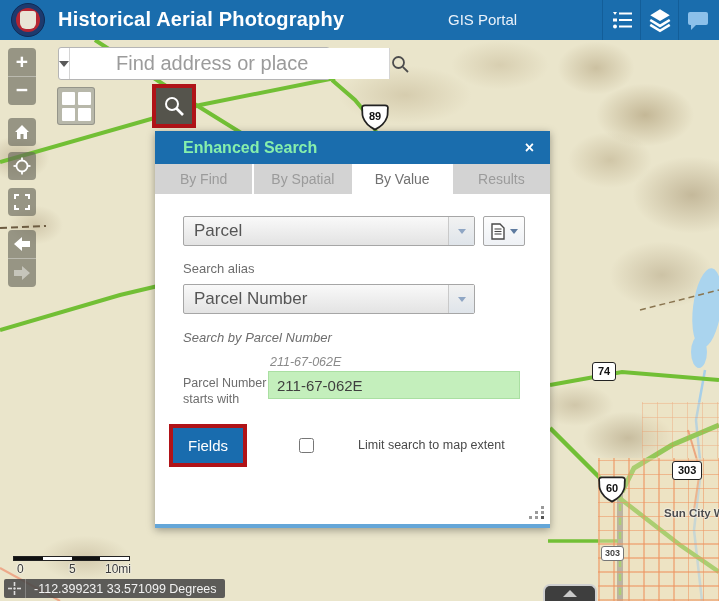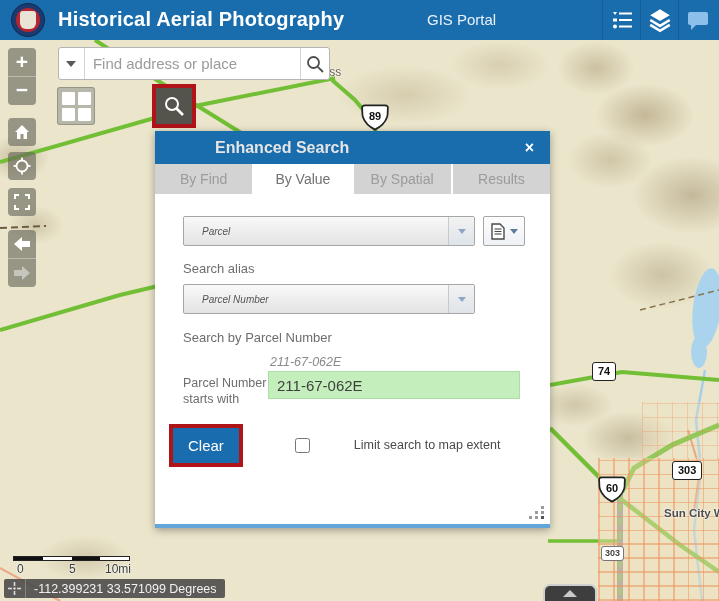--- a/index.html
+++ b/index.html
@@ -5,21 +5,21 @@
   html,body{margin:0;padding:0;background:#888;}
   *{box-sizing:border-box;font-family:"Liberation Sans",sans-serif;}
   #app{position:relative;width:719px;height:601px;overflow:hidden;background:#eae5cb;}
 
   
   .topbar{position:absolute;top:0;left:0;width:719px;height:40px;background:#1a6dad;display:flex;align-items:center;z-index:50;}
   .logo{position:absolute;left:11px;top:3px;width:34px;height:34px;border-radius:50%;background:#1d3a6e;border:1px solid #0e2a55;display:flex;align-items:center;justify-content:center;}
   .logo .ring{width:24px;height:24px;border-radius:50%;background:#b52532;display:flex;align-items:center;justify-content:center;}
   .logo .core{width:16px;height:18px;background:#e9e4d6;border-radius:3px 3px 6px 6px;}
   .app-title{position:absolute;left:58px;top:8px;color:#fff;font-size:20px;font-weight:600;letter-spacing:.2px;}
-  .portal-title{position:absolute;left:427px;top:11px;color:#eaf2fa;font-size:15px;}
+  .portal-title{position:absolute;left:448px;top:11px;color:#eaf2fa;font-size:15px;}
   .topbar-icons{position:absolute;right:3px;top:0;height:40px;display:flex;}
   .tb-btn{width:38px;height:40px;display:flex;align-items:center;justify-content:center;border-left:1px solid #135e99;cursor:pointer;}
 
   
   .map{position:absolute;top:40px;left:0;width:719px;height:561px;overflow:hidden;}
   .terrain{position:absolute;inset:0;background:
     radial-gradient(70px 45px at 645px 75px, rgba(158,138,98,.5), transparent 70%),
     radial-gradient(85px 55px at 692px 155px, rgba(150,130,95,.45), transparent 70%),
     radial-gradient(55px 38px at 596px 28px, rgba(158,138,98,.4), transparent 70%),
     radial-gradient(75px 48px at 662px 235px, rgba(150,130,95,.35), transparent 70%),
@@ -51,46 +51,46 @@
   .tool-btn{width:28px;height:28px;display:flex;align-items:center;justify-content:center;color:#fff;font-size:20px;line-height:1;cursor:pointer;}
   .tool-btn.single{position:absolute;left:8px;background:rgba(100,100,88,.62);border-radius:4px;z-index:30;}
   .tool-divider{height:1px;background:rgba(255,255,255,.35);}
   .glyph-plus{font-size:21px;font-weight:bold;margin-top:-2px;}
   .glyph-minus{font-size:21px;font-weight:bold;margin-top:-4px;}
 
   
   .geocoder{position:absolute;left:58px;top:47px;width:272px;height:33px;background:#fff;border:1px solid #b5b5b5;border-radius:3px;display:flex;align-items:stretch;z-index:20;}
   .geo-dd{width:32px;border-right:1px solid #d4d4d4;display:flex;align-items:center;justify-content:center;cursor:pointer;}
   .caret{width:0;height:0;border-left:5px solid transparent;border-right:5px solid transparent;border-top:6px solid #595959;}
-  .geo-input{flex:1;border:0;outline:0;padding:0 8px;font-size:15px;color:#333;}
+  .geo-input{flex:1;border:0;outline:0;padding:0 8px;font-size:20px;color:#333;margin-left:38px;}
   .geo-input::placeholder{color:#9b9b9b;}
   .geo-search{width:36px;border-left:1px solid #d4d4d4;display:flex;align-items:center;justify-content:center;cursor:pointer;}
 
   
   .basemap-btn{position:absolute;left:57px;top:87px;width:38px;height:38px;background:rgba(178,178,166,.9);border:1px solid rgba(140,140,130,.8);border-radius:3px;display:grid;grid-template-columns:13px 13px;grid-template-rows:13px 13px;gap:3px;align-content:center;justify-content:center;cursor:pointer;z-index:20;}
   .basemap-btn i{background:#fff;border-radius:1px;}
   .redbox{border:4px solid #b01318;}
   .esearch-btn{position:absolute;left:152px;top:84px;z-index:20;cursor:pointer;}
   .esearch-inner{width:36px;height:36px;background:#55544c;display:flex;align-items:center;justify-content:center;}
 
   
   .dialog{position:absolute;left:155px;top:131px;width:395px;z-index:40;box-shadow:0 2px 8px rgba(0,0,0,.35);border-bottom:4px solid #64a6d8;}
   .dlg-header{height:33px;background:#1a6dad;display:flex;align-items:center;padding:0 12px 0 28px;}
-  .dlg-title{color:#e5e5e5;font-size:16px;font-weight:bold;flex:1;margin-left:32px;}
+  .dlg-title{color:#86efac;font-size:16px;font-weight:bold;flex:1;}
   .dlg-close{color:#fff;font-size:16px;font-weight:bold;cursor:pointer;padding:2px 4px;}
   .dlg-tabs{display:flex;gap:2px;background:#fff;}
   .dlg-tab{flex:1;height:30px;background:#d3d3d3;color:#9b9b9b;font-size:14px;display:flex;align-items:center;justify-content:center;cursor:pointer;}
   .dlg-tab.active{background:#fff;color:#717171;}
   .dlg-body{position:relative;background:#fff;height:330px;padding:14px 25px 0 28px;}
   .row-between{display:flex;justify-content:space-between;align-items:center;}
   .form-label{font-size:13px;color:#6d6d6d;}
   .link{font-size:13px;color:#2f6fd0;text-decoration:underline;cursor:pointer;}
   .sel-row{display:flex;gap:8px;margin-top:8px;}
   .fake-select{width:292px;height:30px;border:1px solid #a6a6a6;border-radius:2px;background:linear-gradient(#f9f9f9,#e3e3e3);display:flex;align-items:center;cursor:pointer;}
-  .fake-select .val{flex:1;padding-left:18px;font-size:10px;color:#555;font-style:italic;}
+  .fake-select .val{flex:1;padding-left:10px;font-size:17px;color:#555;}
   .sel-caret-zone{width:26px;height:100%;border-left:1px solid #c9c9c9;background:linear-gradient(#f2f2f2,#dfe4ea);display:flex;align-items:center;justify-content:center;}
   .sel-caret{width:0;height:0;border-left:4.5px solid transparent;border-right:4.5px solid transparent;border-top:5.5px solid #8fa6c4;}
   .doc-btn{width:42px;height:30px;border:1px solid #a6a6a6;border-radius:2px;background:linear-gradient(#fdfdfd,#eef1f5);display:flex;align-items:center;justify-content:center;gap:5px;cursor:pointer;}
   .hint{margin:10px 0 2px 87px;font-size:12.5px;font-style:italic;color:#8a8a8a;}
   .field-row{display:flex;align-items:flex-start;}
   .field-label{width:85px;font-size:12.5px;color:#6d6d6d;line-height:1.3;padding-top:4px;}
   .green-input{width:252px;height:28px;border:1px solid #aadfa2;background:#c4efbc;font-size:15px;color:#3f3f3f;padding:0 8px;outline:0;}
   .action-row{display:flex;align-items:center;margin-top:16px;margin-left:-14px;}
   .search-btn{background:#196cae;color:#fff;border:0;font-size:15px;padding:9px 15px;cursor:pointer;}
   .chk-group{display:flex;align-items:center;gap:8px;margin-left:52px;}
@@ -274,22 +274,22 @@
     </div>
   </div>
 
   <div class="dialog">
     <div class="dlg-header">
       <span class="dlg-title">Enhanced Search</span>
       <span class="dlg-close">×</span>
     </div>
     <div class="dlg-tabs">
       <div class="dlg-tab">By Find</div>
+      <div class="dlg-tab">By Spatial</div>
       <div class="dlg-tab active">By Value</div>
-      <div class="dlg-tab">By Spatial</div>
       <div class="dlg-tab">Results</div>
     </div>
     <div class="dlg-body">
 
       <div class="sel-row">
         <div class="fake-select">
           <span class="val">Parcel</span>
           <span class="sel-caret-zone">
               <span class="sel-caret"></span>
             </span>
@@ -308,31 +308,31 @@
       <div class="form-label" style="margin-top:15px;">Search alias</div>
       <div class="sel-row">
         <div class="fake-select">
           <span class="val">Parcel Number</span>
           <span class="sel-caret-zone">
               <span class="sel-caret"></span>
             </span>
         </div>
       </div>
 
-      <div class="form-label" style="margin-top:16px;">Search by Parcel Number</div>
+      <div class="form-label" style="margin-top:16px;font-style:italic;">Search by Parcel Number</div>
 
       <div class="hint">211-67-062E</div>
       <div class="field-row">
         <div class="field-label">Parcel Number starts with</div>
         <input class="green-input" value="211-67-062E" style="">
       </div>
 
       <div class="action-row">
         <span class="redbox" style="display:inline-block;">
-          <button class="search-btn">Clear</button>
+          <button class="search-btn">Fields</button>
         </span>
         <span class="chk-group">
           <input type="checkbox" style="">
           <span class="chk-label">Limit search to map extent</span>
         </span>
       </div>
 
       <div class="grip">
         <i style="left:12px;top:0;"></i>
         <i style="left:6px;top:5px;"></i>

